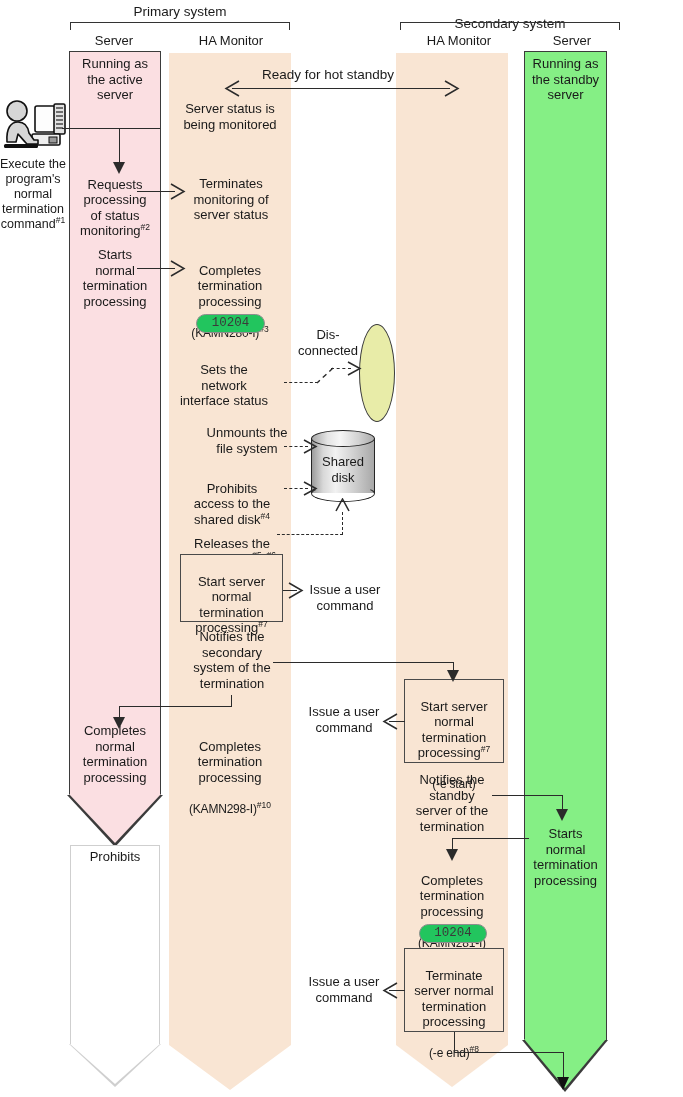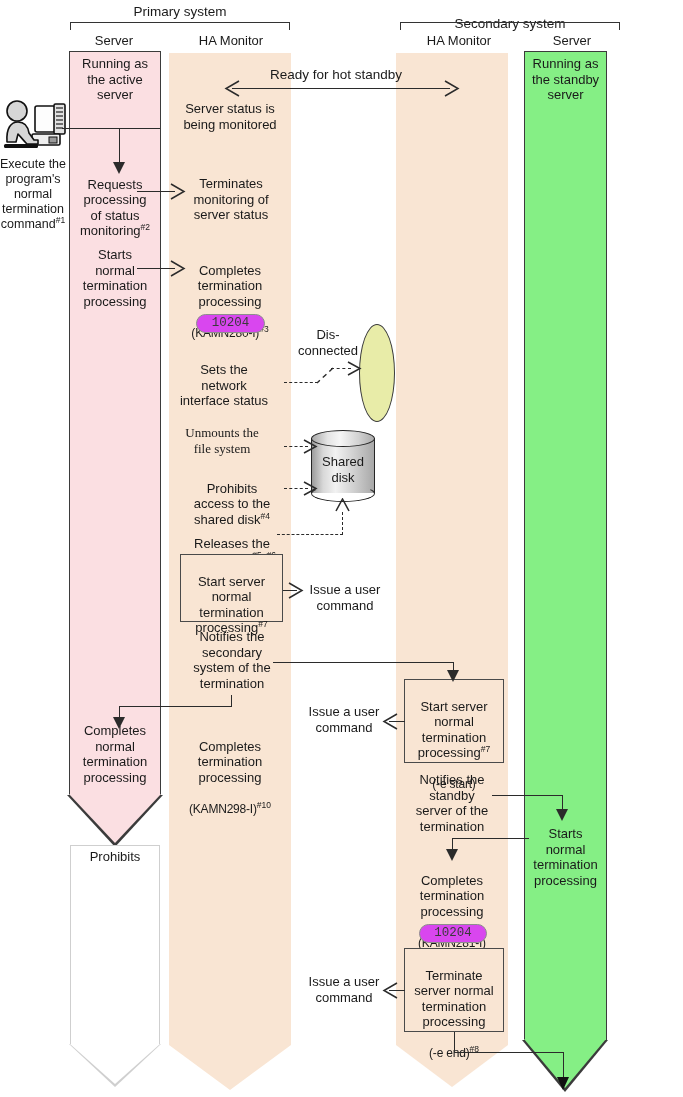--- a/index.html
+++ b/index.html
@@ -68,21 +68,21 @@
     line-height:15.5px;
     text-align:center;
     padding-top:3px;
   }
 
   
   .pill {
     position:absolute;
     border:1.2px solid #8d8d8d;
     border-radius:11px;
-    background:#d946ef;
+    background:#22c55e;
     font-family:"Liberation Mono", monospace;
     font-size:12.5px;
     text-align:center;
     color:#3a3a3a;
   }
 
   
   .free {
     position:absolute;
     font-size:13px;
@@ -202,21 +202,21 @@
 program's
 normal
 termination
 command</span><sup>#1</sup>
   </div>
 
   <div class="hl" style="left:62px; top:128px; width:98px;"></div>
   <div class="vl" style="left:119px; top:128px; height:36px;"></div>
   <div class="ah" style="left:113px; top:162px; border-left:6.5px solid transparent; border-right:6.5px solid transparent; border-top:12px solid #2b2b2b;"></div>
 
-  <div class="free" style="left:236px; top:67px; width:200px; font-size:13.5px;">Ready for hot standby</div>
+  <div class="free" style="left:228px; top:67px; width:200px; font-size:13.5px;">Ready for hot standby</div>
   <div class="hl" style="left:232px; top:88px; width:218px;"></div>
   <div class="abs" style="left:224px; top:80px;">
     <svg width="16" height="17" viewBox="0 0 16 17">
         <path d="M15 1 L2 8.5 L15 16" fill="none" stroke="#2b2b2b" stroke-width="1.5"></path>
       </svg>
   </div>
   <div class="abs" style="left:444px; top:80px;">
     <svg width="16" height="17" viewBox="0 0 16 17">
         <path d="M1 1 L14 8.5 L1 16" fill="none" stroke="#2b2b2b" stroke-width="1.5"></path>
       </svg>
@@ -257,21 +257,21 @@
 termination
 processing</span><br>
     <span class="mono">(KAMN280-I)</span><sup>#3</sup>
   </div>
   <div class="pill" style="left:196px; top:314px; width:69px; height:19px; line-height:17px;">10204</div>
 
   <div class="tb" style="left:160px; top:362px; width:128px; white-space:pre-line;">Sets the
 network
 interface status</div>
 
-  <div class="tb" style="left:160px; top:425px; width:124px; white-space:pre-line;font-family:Liberation Serif, serif;">Unmounts the
+  <div class="tb" style="left:185px; top:425px; width:124px; white-space:pre-line;">Unmounts the
 file system</div>
 
   <div class="tb" style="left:170px; top:465px; width:124px; white-space:pre-line;">
     <span>Prohibits
 access to the
 shared disk</span><sup>#4</sup>
   </div>
 
   <div class="tb" style="left:170px; top:520px; width:124px; white-space:pre-line;">
     <span>Releases the

